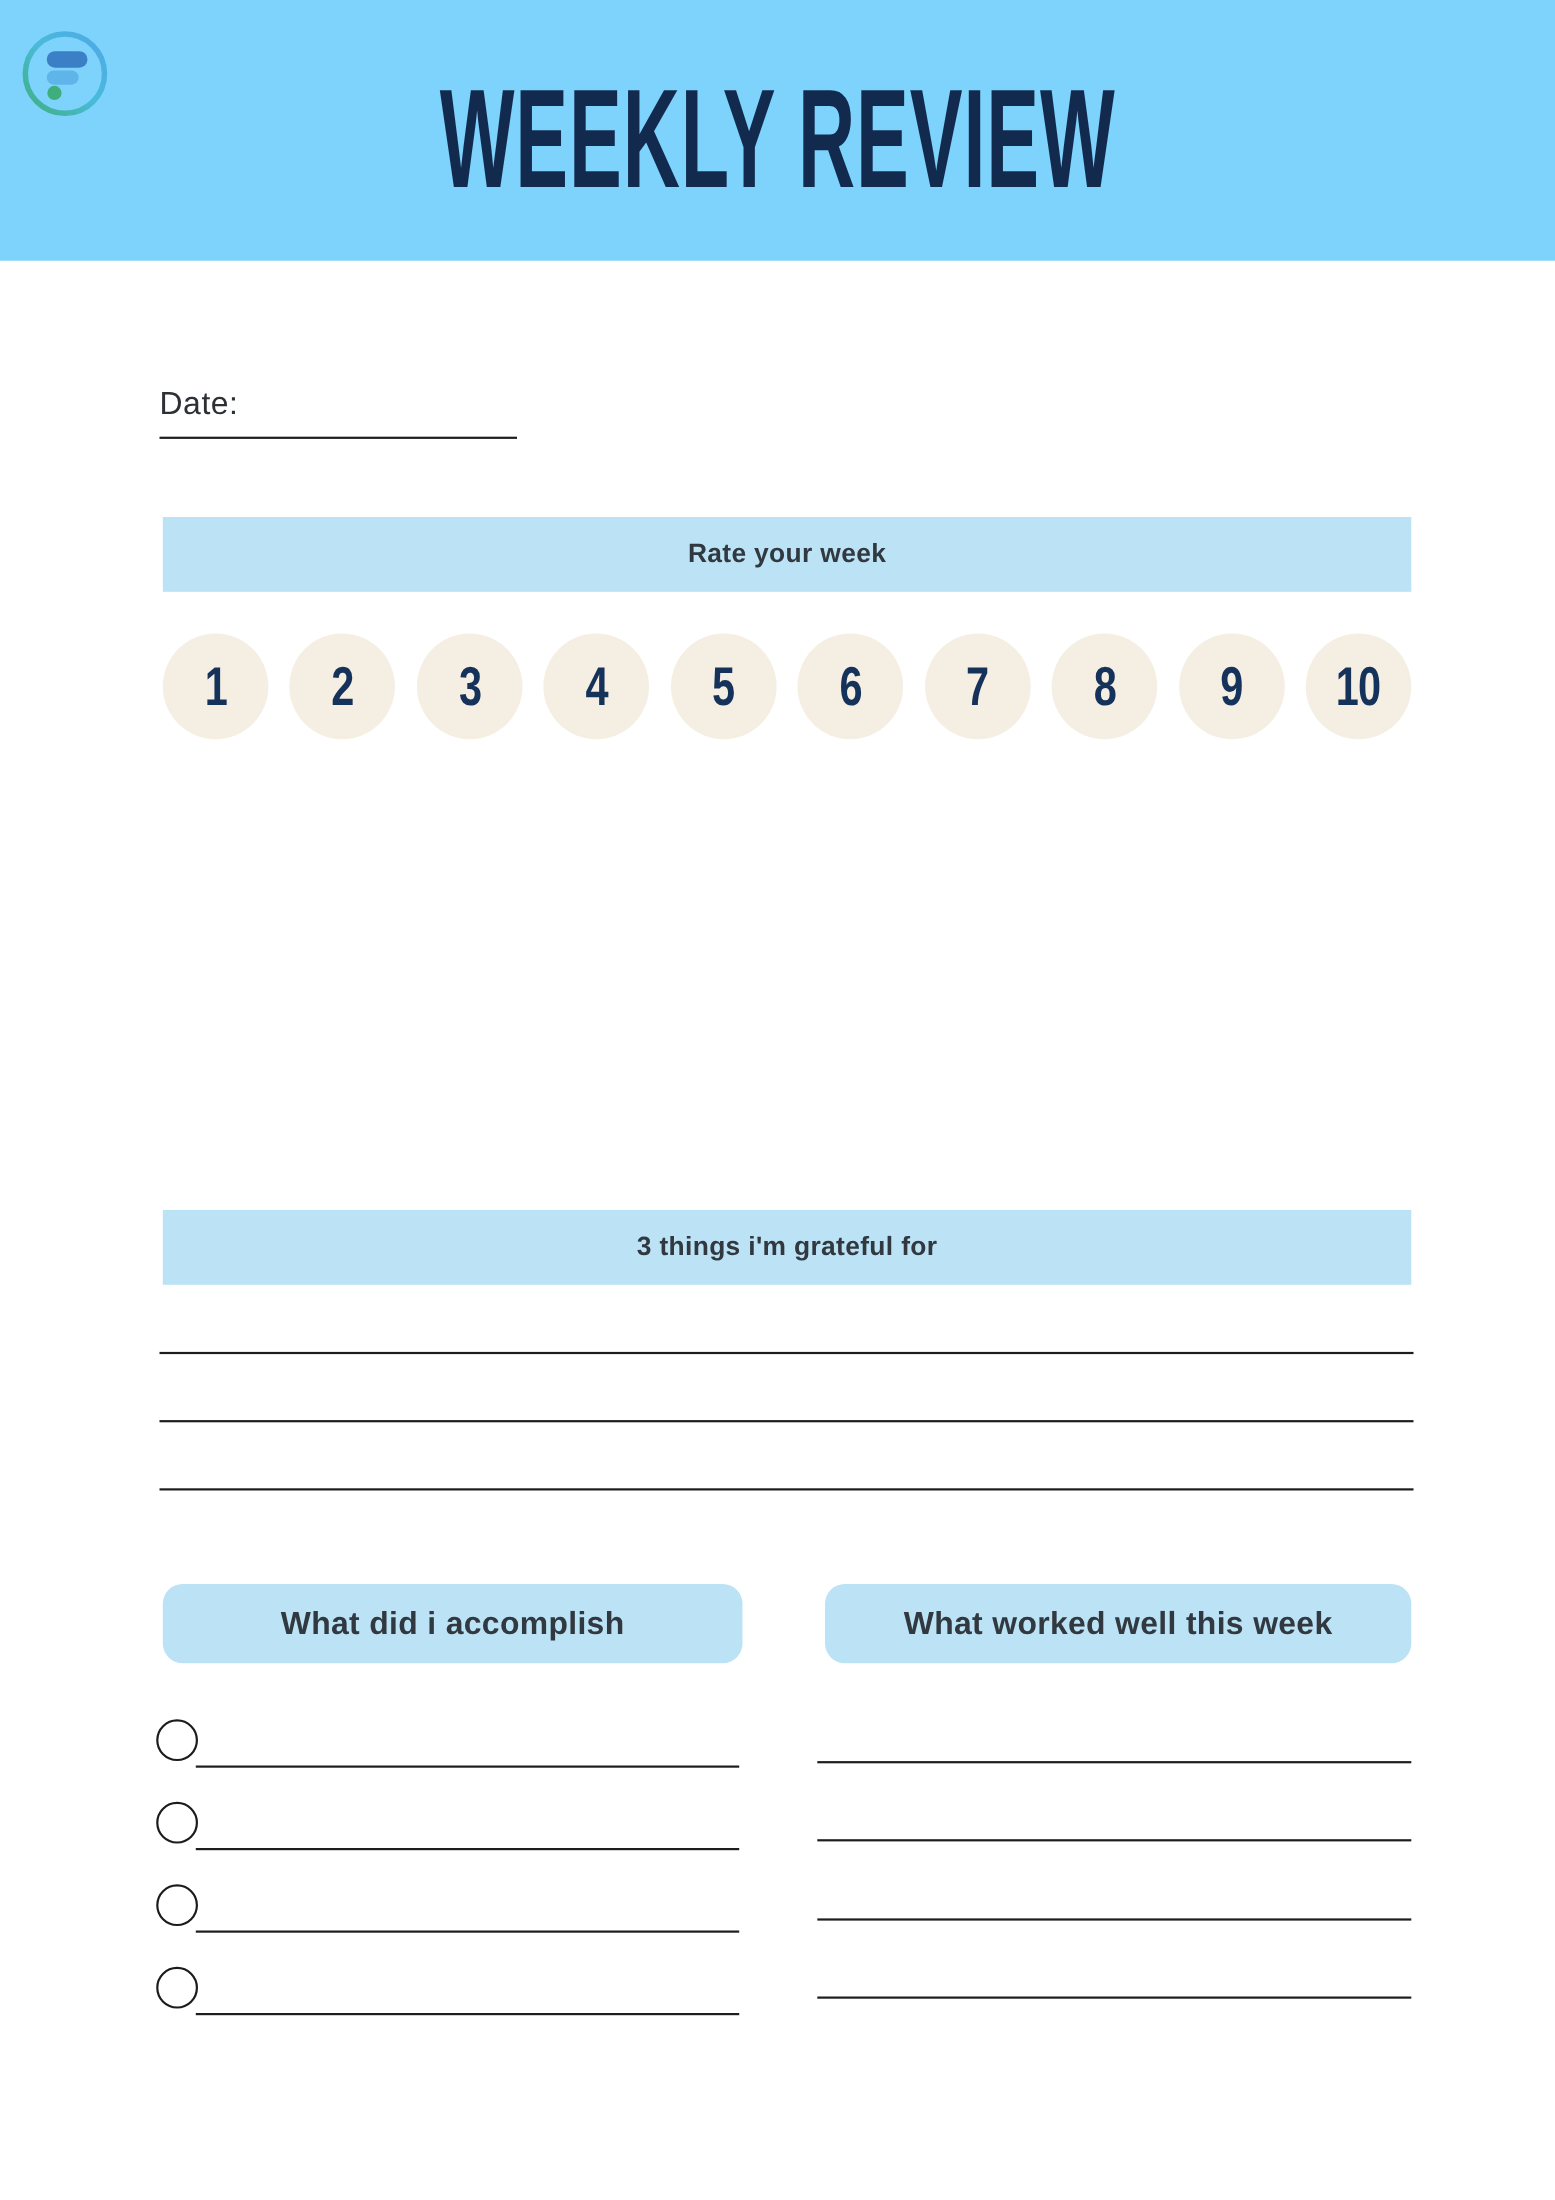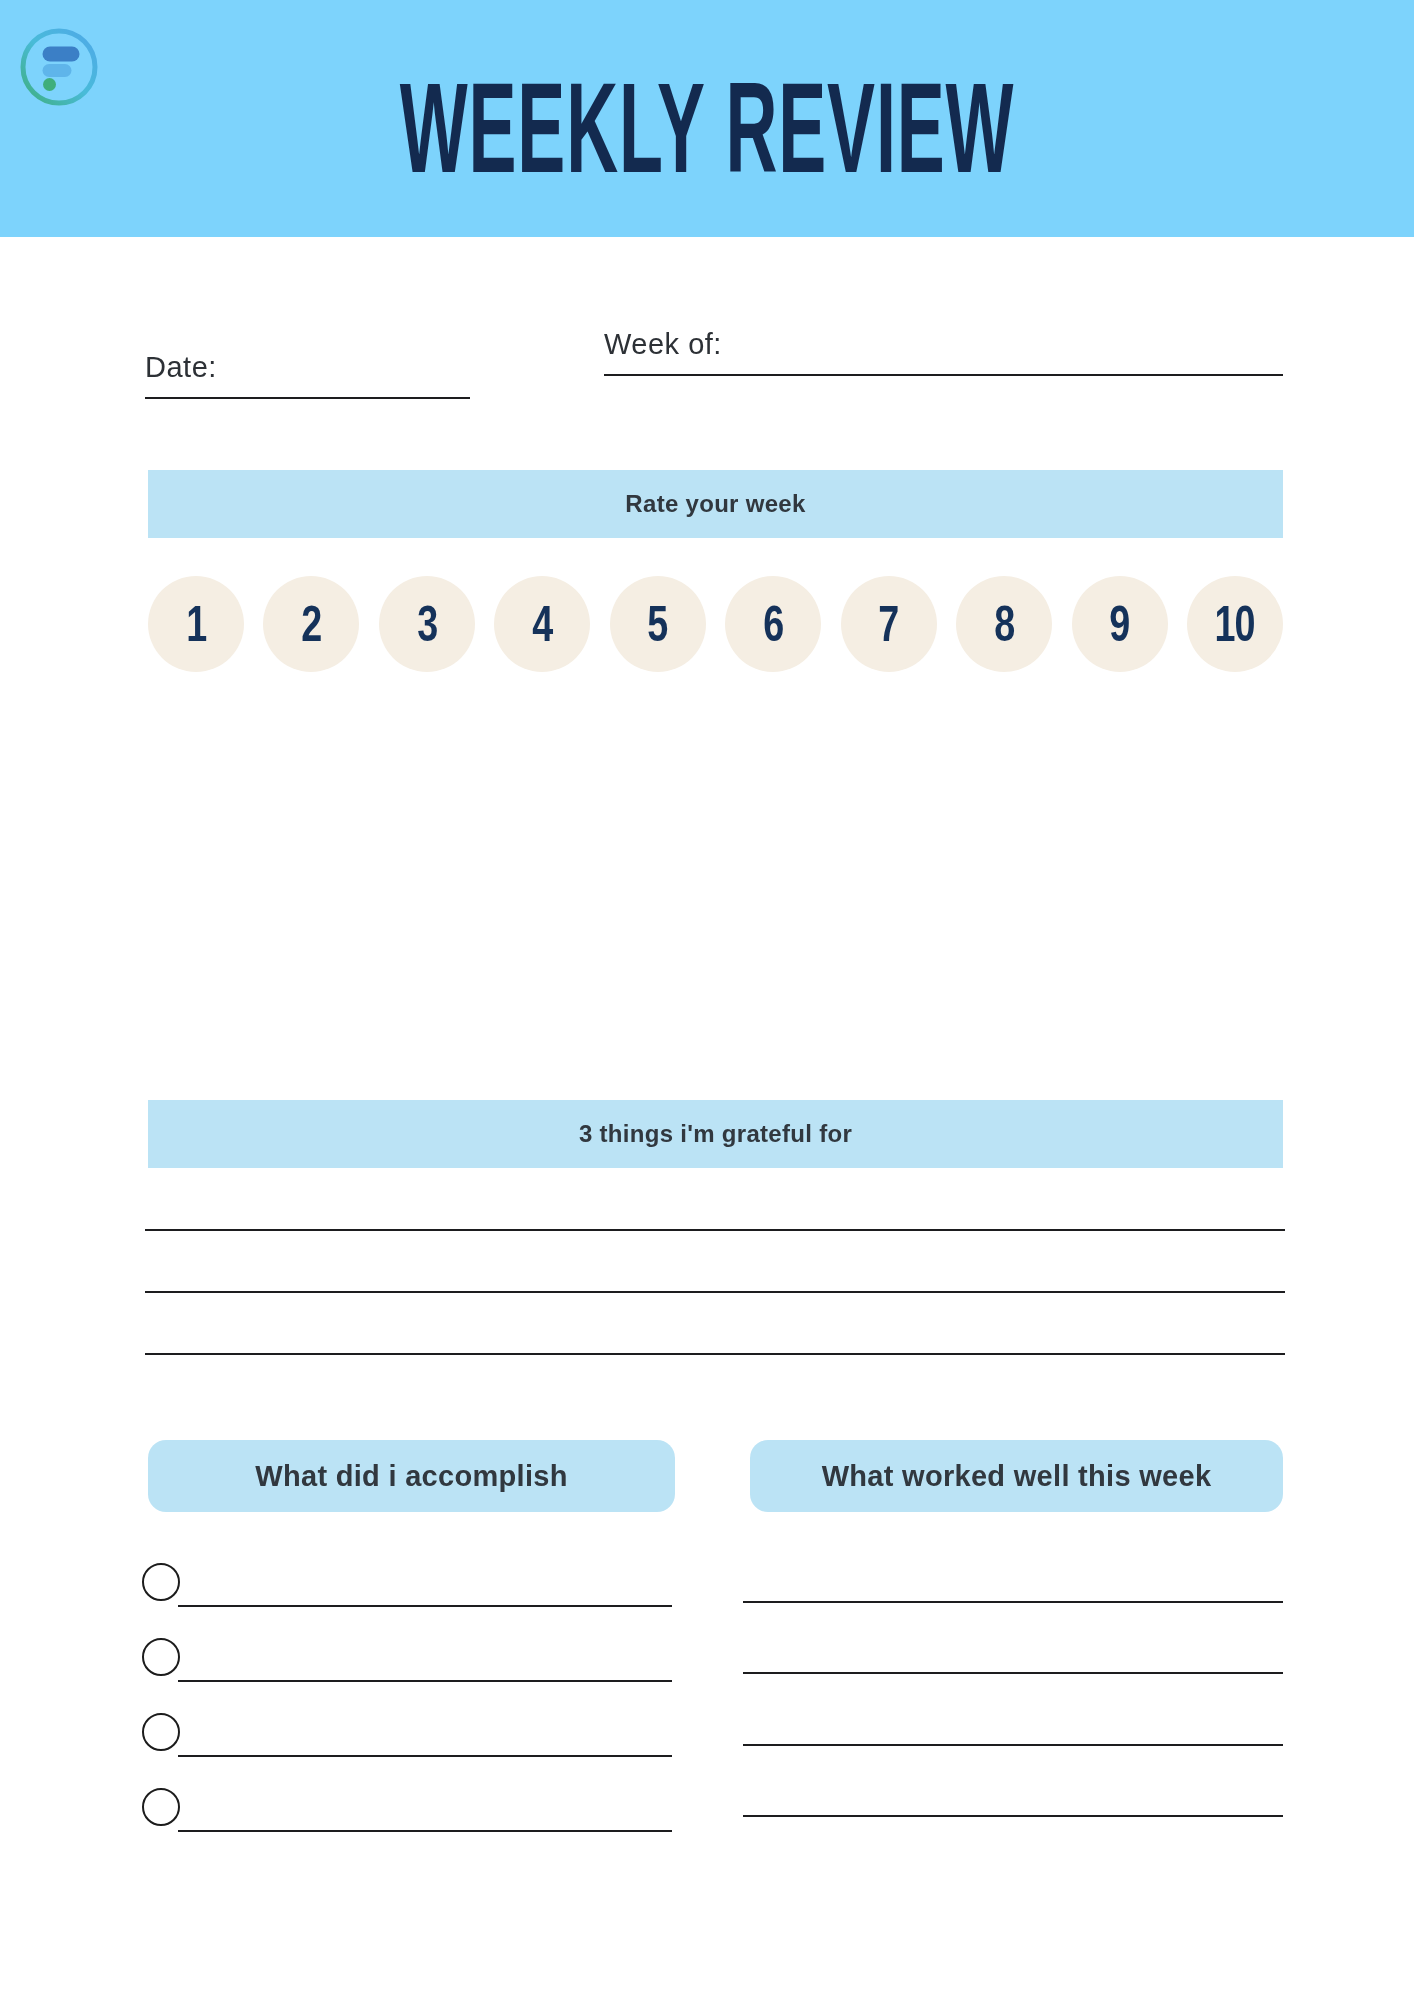--- a/index.html
+++ b/index.html
@@ -160,24 +160,20 @@
       <circle cx="31.5" cy="58.5" r="6.5" fill="#3FAE7C"></circle>
     </svg>
     <h1 class="title">WEEKLY REVIEW</h1>
   </div>
 
   <div class="field-group date-group">
     <span class="field-label">Date:</span>
     <div class="field-line"></div>
   </div>
 
-  <div class="field-group week-group">
-    <span class="field-label">Week of:</span>
-    <div class="field-line"></div>
-  </div>
 
   <div class="band rate-band">
     <span>Rate your week</span>
   </div>
 
   <div class="circles">
     <div class="circle">
         <span>1</span>
       </div>
     <div class="circle">

